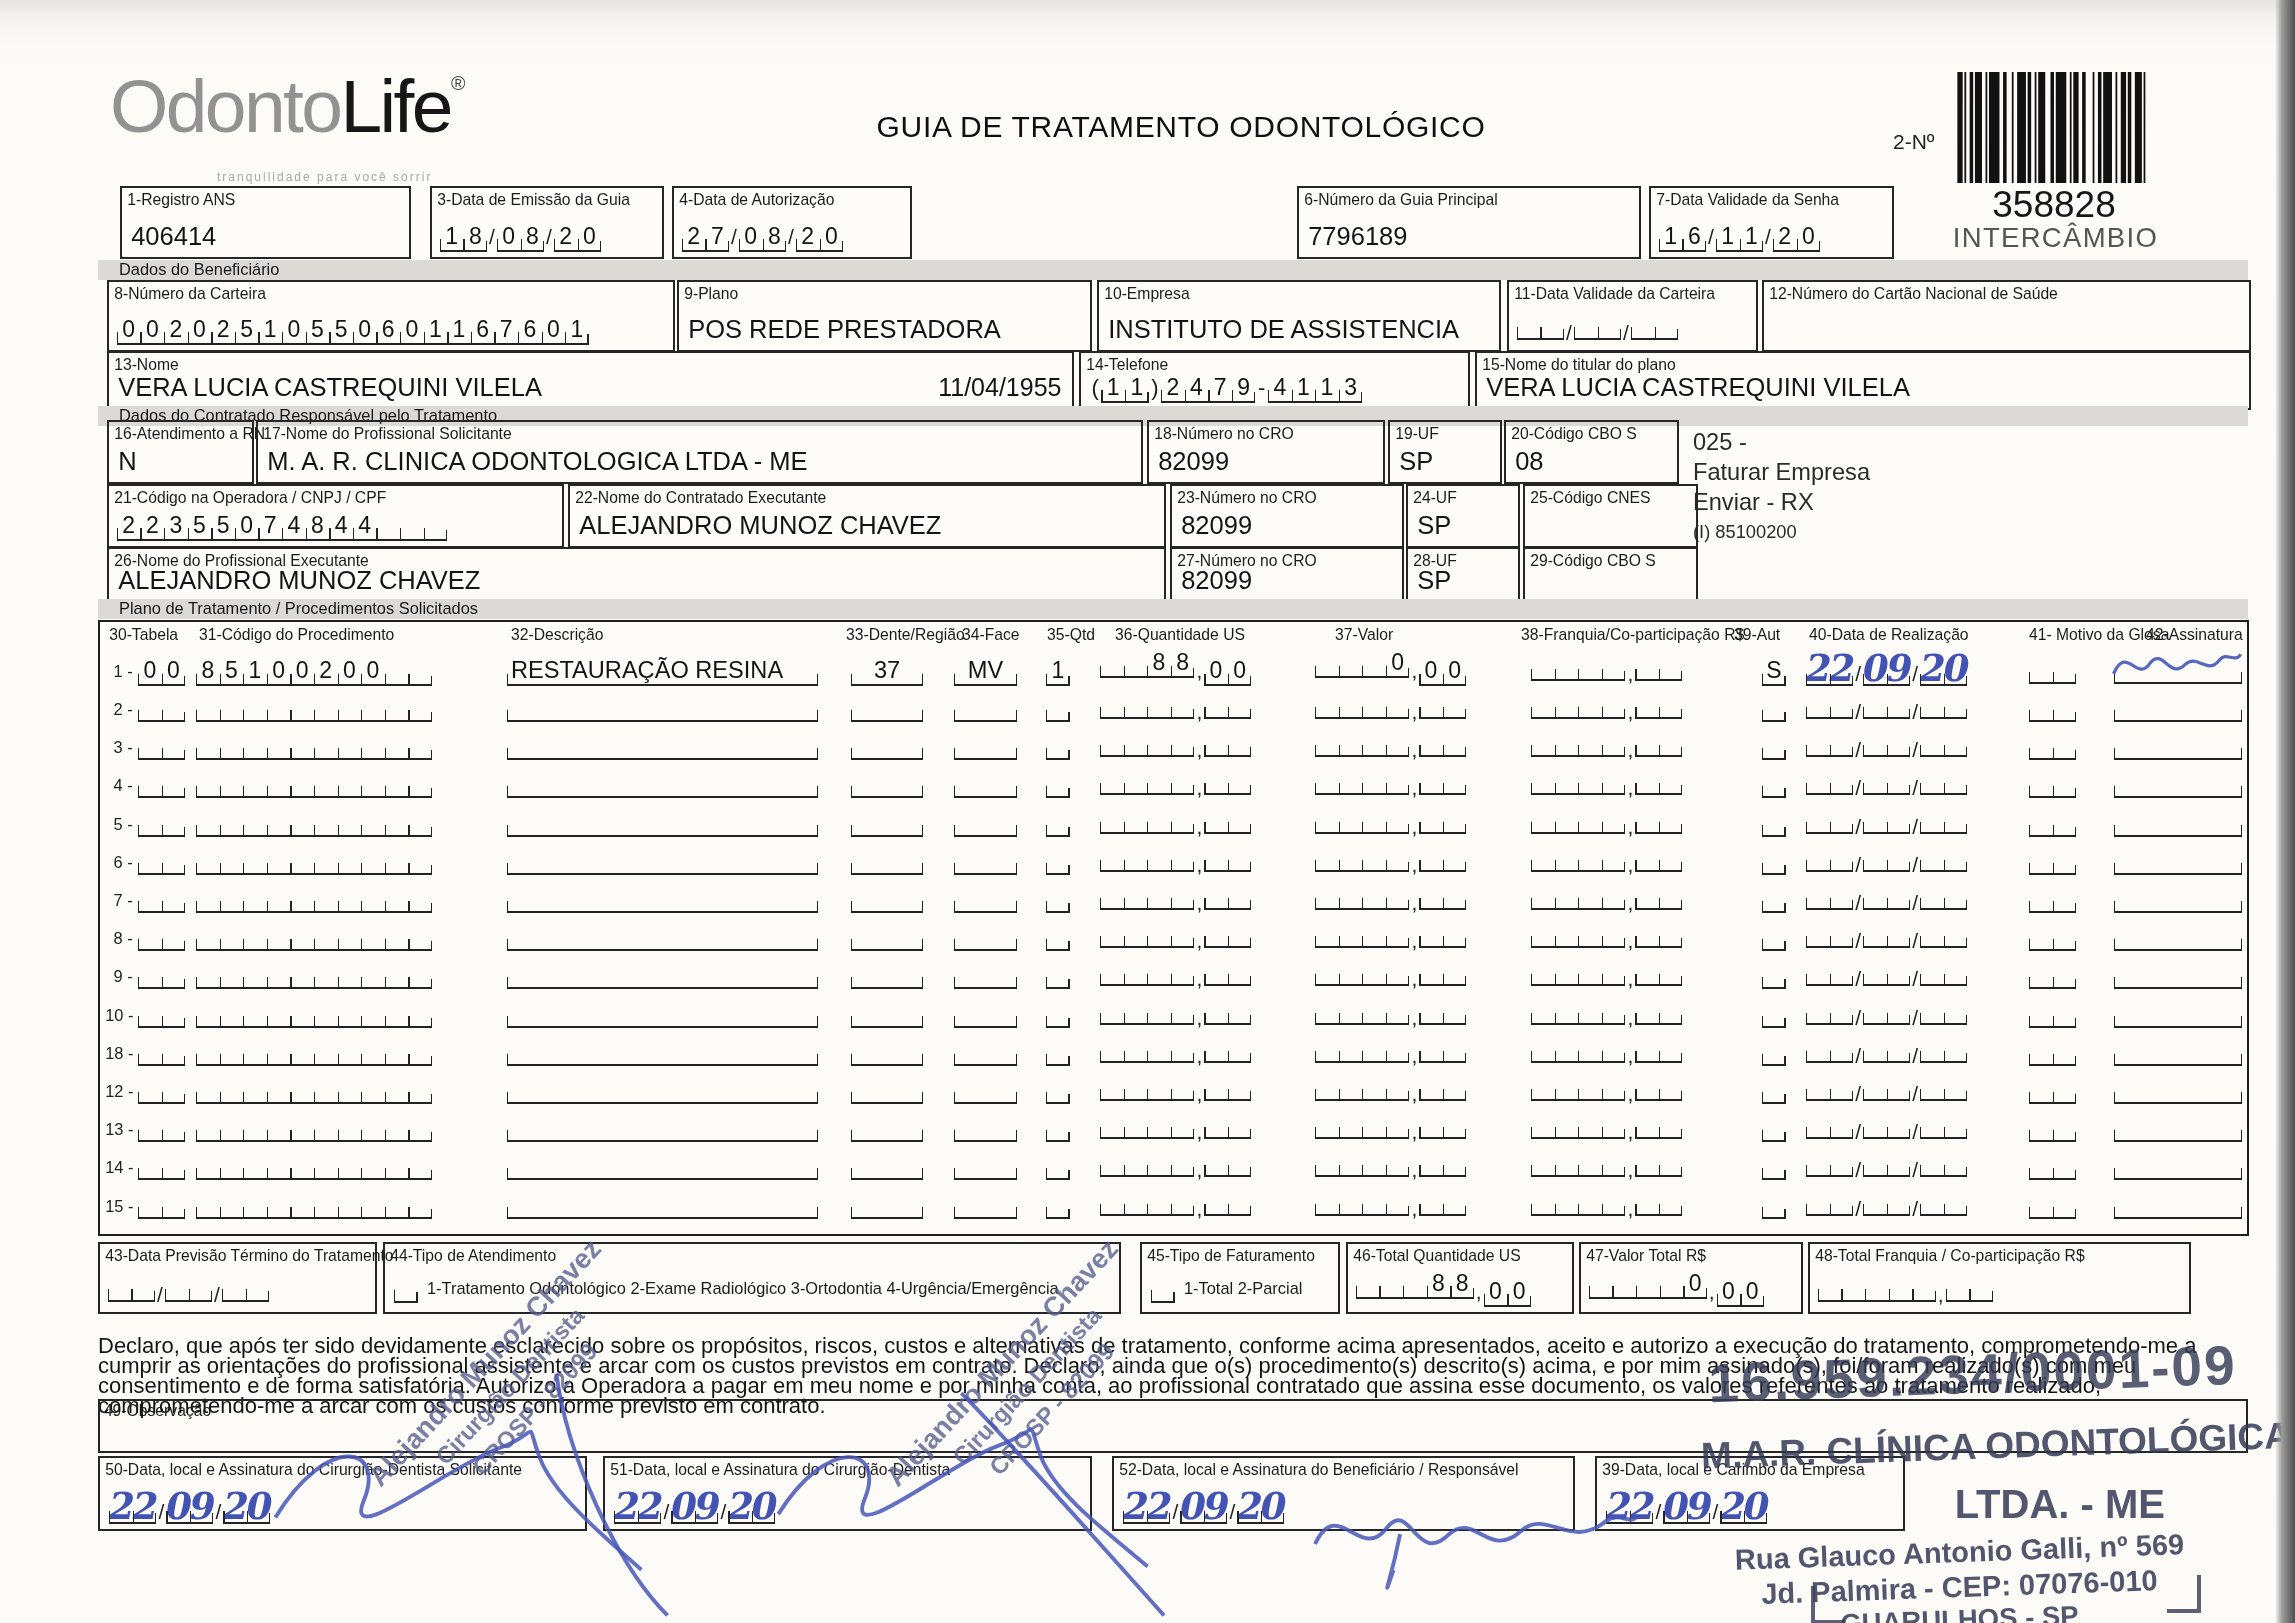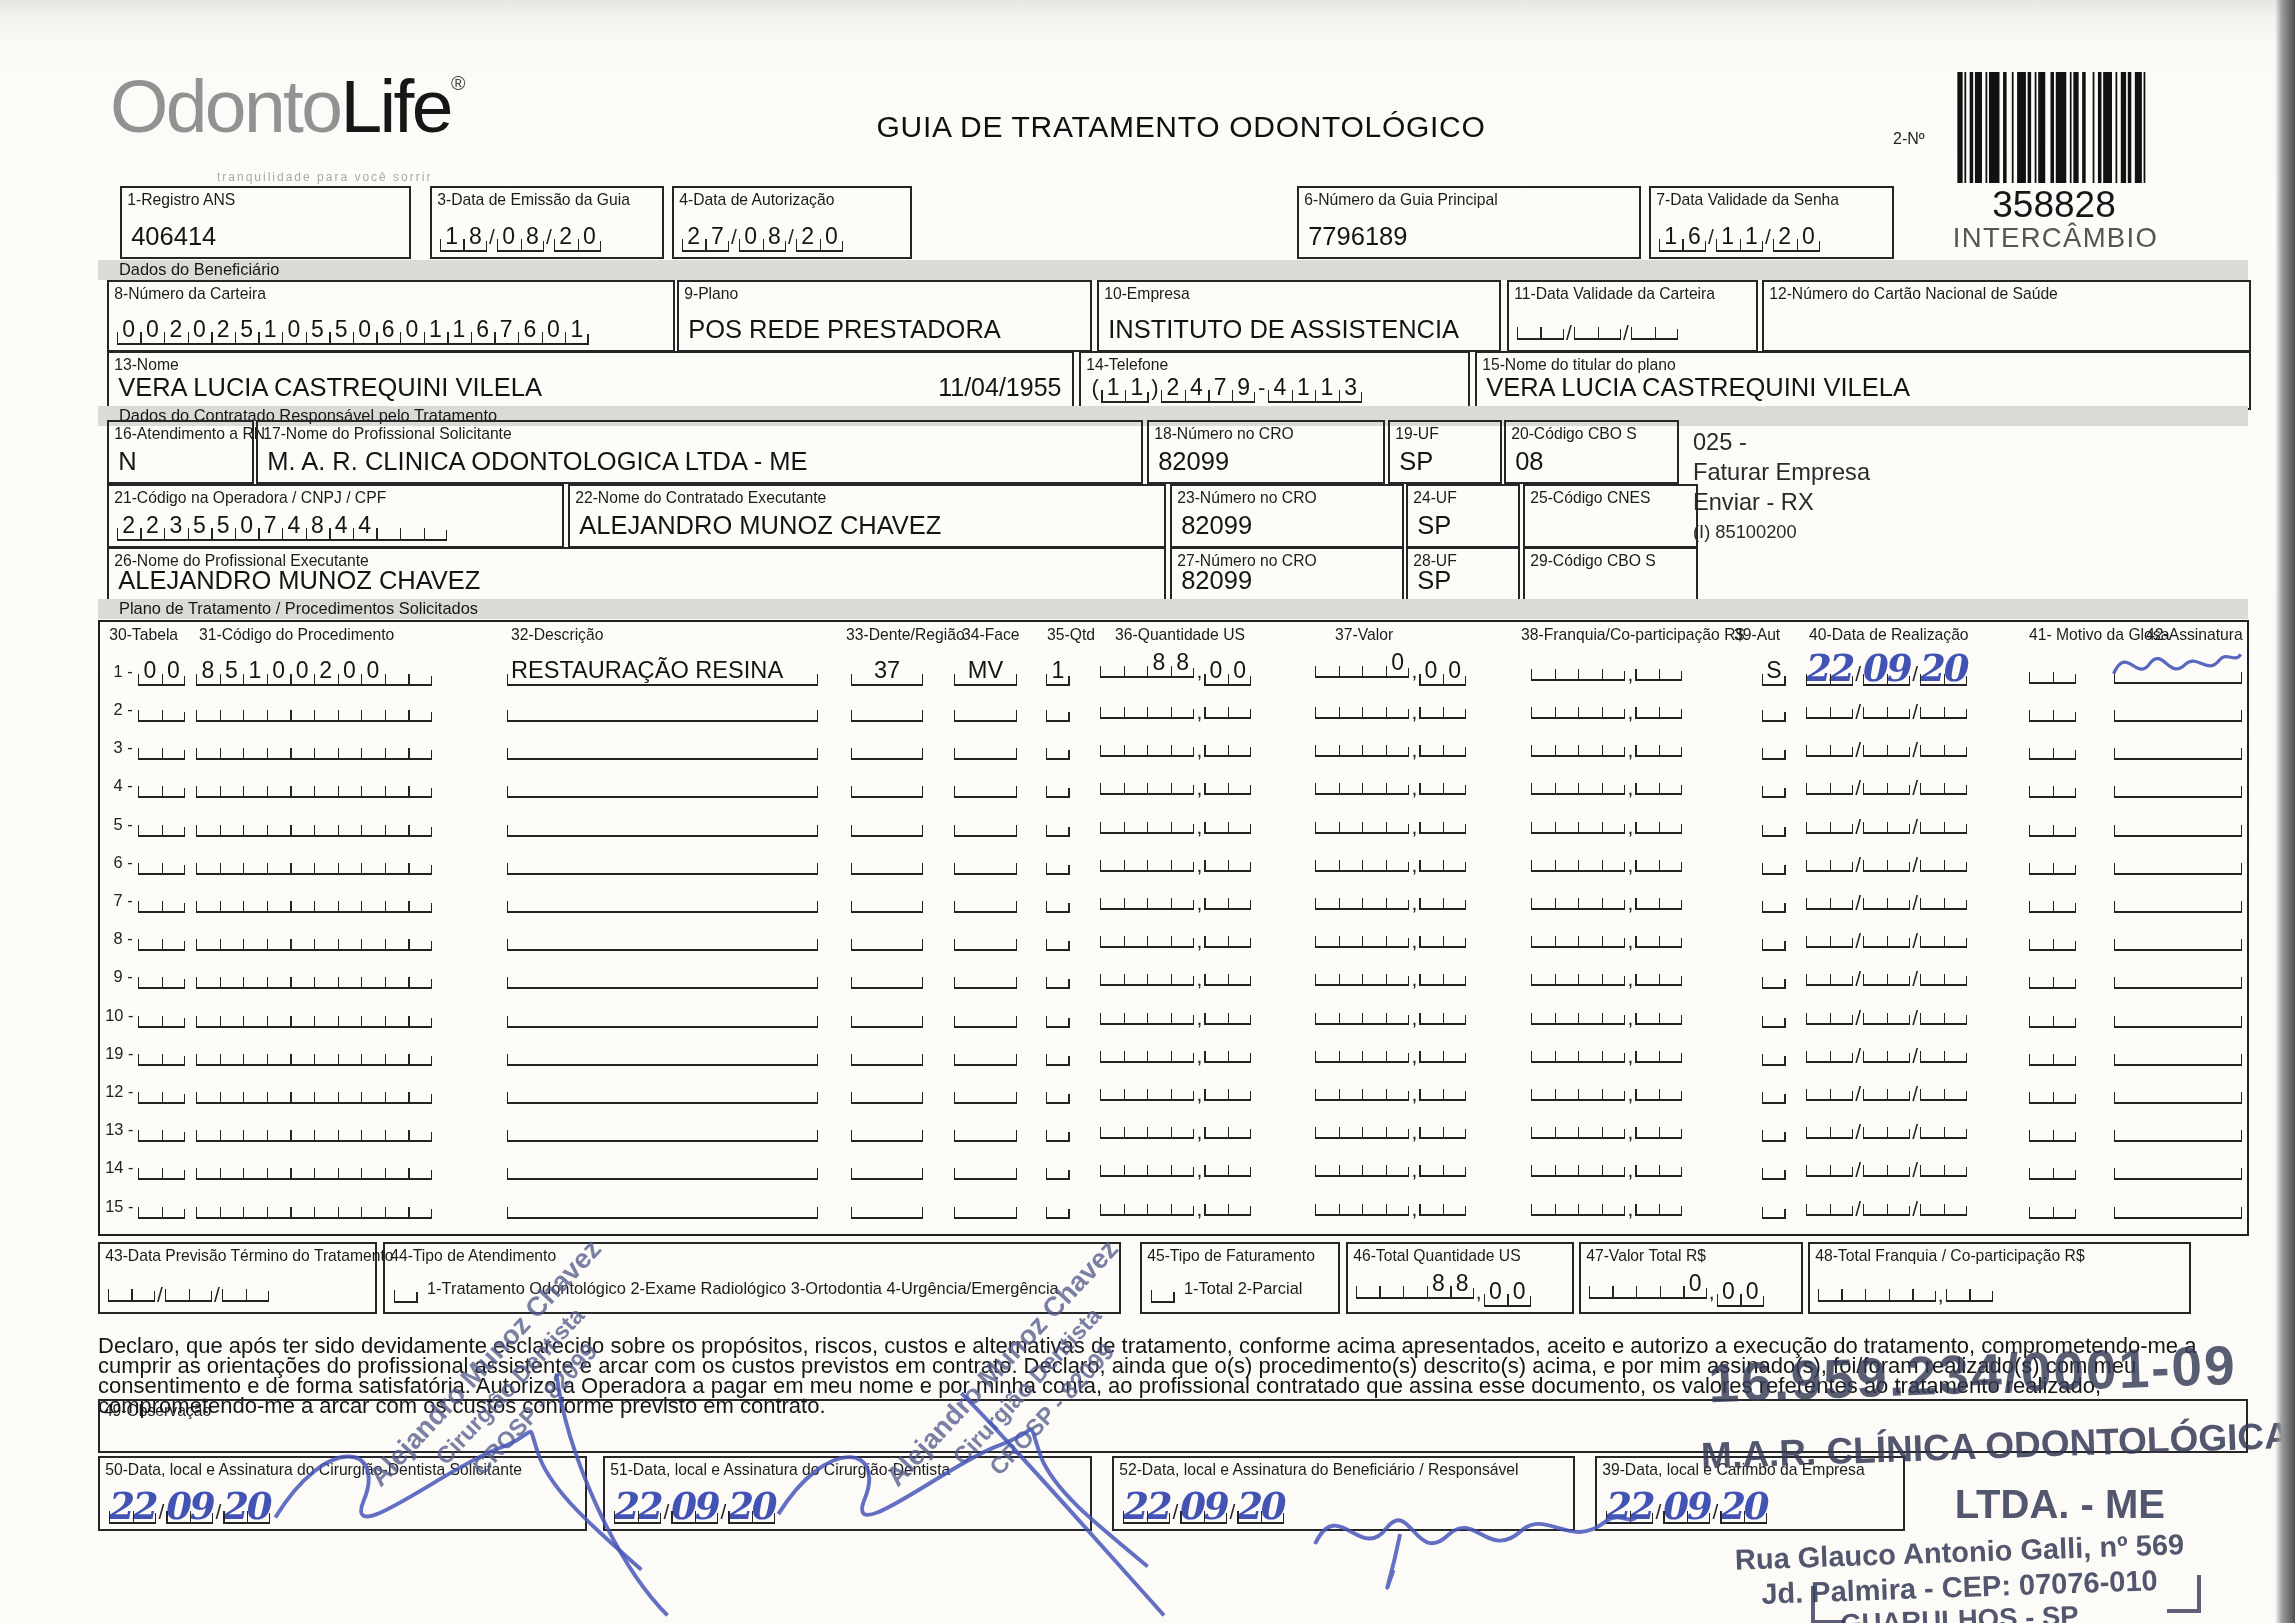--- a/index.html
+++ b/index.html
@@ -12,21 +12,21 @@
     background:linear-gradient(180deg,#e7e6e2,rgba(255,255,255,0));}
 
   
   .logo{position:absolute;left:110px;top:63px;font-size:75px;letter-spacing:-2.6px;white-space:nowrap;}
   .logo .od{color:#929292;}
   .logo .life{color:#161616;}
   .logo .reg{font-size:19.6px;color:#444;vertical-align:42px;letter-spacing:0;}
   .tagline{position:absolute;left:217px;top:170px;font-size:12px;color:#a8a8a6;letter-spacing:2px;text-align:right;}
   .title{position:absolute;left:805px;top:110px;width:752px;text-align:center;
     font-size:30px;color:#101010;letter-spacing:0.7px;}
-  .fnlabel{position:absolute;left:1893px;top:130px;font-size:16px;color:#222;}
+  .fnlabel{position:absolute;left:1893px;top:130px;font-size:21px;color:#222;}
   .barcode{position:absolute;left:1957px;top:72px;width:194px;height:111px;}
   .fnumber{position:absolute;left:1936px;top:184px;width:236px;text-align:center;font-size:37px;color:#161616;}
   .intercambio{position:absolute;left:1918px;top:222px;width:275px;text-align:center;
     font-size:27.5px;color:#555;letter-spacing:1.3px;}
 
   
   .box{position:absolute;border:2px solid #262626;}
   .box .lbl{position:absolute;left:5.2px;top:2.6px;font-size:15.7px;color:#1b1b1b;white-space:nowrap;}
   .box .val{position:absolute;left:9.2px;bottom:6.5px;font-size:25.5px;color:#141414;white-space:nowrap;}
   .box .val2{position:absolute;right:10.5px;bottom:6.5px;font-size:25px;color:#141414;white-space:nowrap;}
@@ -1061,21 +1061,21 @@
               <span class="cell"></span>
               <span class="cell"></span>
             </span></span>
           <span class="tcol c-glosa"><span class="cgroup">
               <span class="cell"></span>
               <span class="cell"></span>
             </span></span>
           <span class="tcol c-ass"><span class="uline w196"></span></span>
         </div>
         <div class="trow" style="top:411px">
-          <span class="tcol c-num">19 -</span>
+          <span class="tcol c-num">18 -</span>
           <span class="tcol c-tab"><span class="cgroup">
               <span class="cell"></span>
               <span class="cell"></span>
             </span></span>
           <span class="tcol c-cod"><span class="cgroup">
               <span class="cell"></span>
               <span class="cell"></span>
               <span class="cell"></span>
               <span class="cell"></span>
               <span class="cell"></span>

